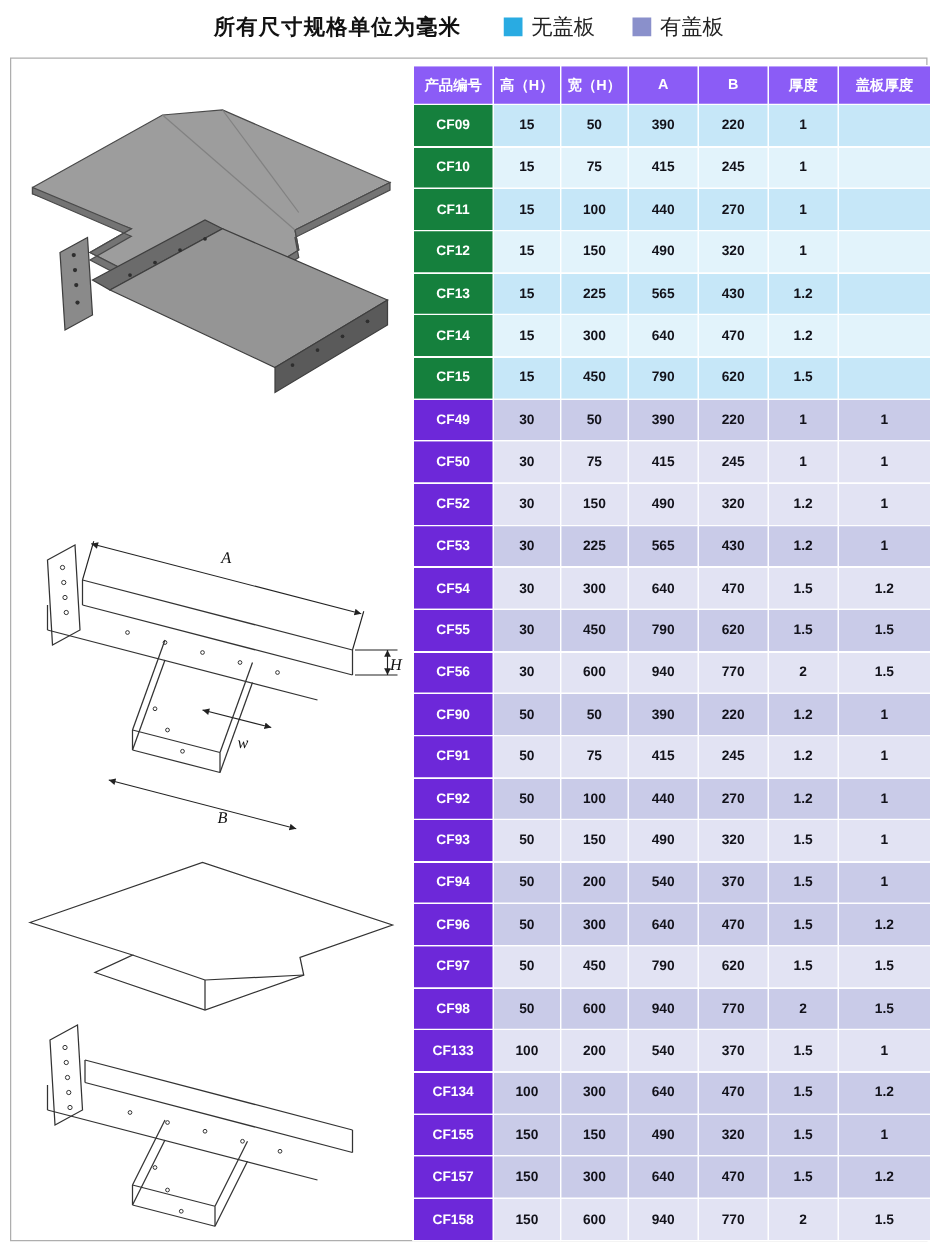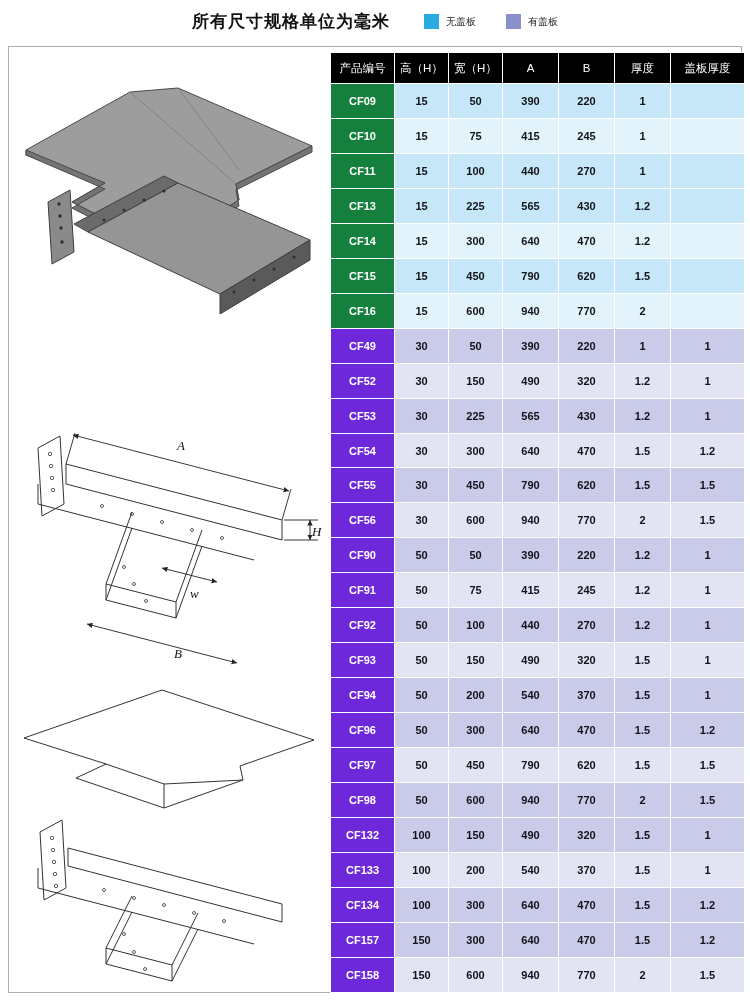--- a/index.html
+++ b/index.html
@@ -3,37 +3,37 @@
 <meta charset="utf-8">
 <style>
   html,body{margin:0;padding:0;background:#fff;}
   .page{position:relative;width:750px;height:1000px;background:#fff;overflow:hidden;
         font-family:"Liberation Sans","DejaVu Sans",sans-serif;}
   
   .topbar{position:absolute;top:10px;left:0;width:100%;display:flex;justify-content:center;
           align-items:center;gap:34px;}
   .title{font-size:17px;font-weight:bold;color:#111;letter-spacing:1px;}
   .legend{display:flex;gap:30px;align-items:center;}
-  .legend-item{display:flex;align-items:center;gap:7px;font-size:10px;color:#222;}
+  .legend-item{display:flex;align-items:center;gap:7px;font-size:17px;color:#222;}
   .swatch{width:15px;height:15px;display:inline-block;}
   
   .frame{position:absolute;left:8px;top:46px;width:734px;height:947px;border:1px solid #aeaeae;
          box-sizing:border-box;}
   
   .diag{position:absolute;}
   .d1{left:12px;top:52px;width:315px;height:290px;}
   .d2{left:12px;top:392px;width:315px;height:278px;}
   .d3{left:12px;top:672px;width:315px;height:318px;}
   .dimtxt{font-family:"Liberation Serif","DejaVu Serif",serif;font-style:italic;font-size:13px;fill:#111;}
   
   .tablewrap{position:absolute;left:330px;top:52px;width:414px;height:941px;}
   table{width:100%;height:100%;border-collapse:collapse;table-layout:fixed;background:#fff;}
   th,td{border:1px solid #fff;text-align:center;vertical-align:middle;padding:0;
         white-space:nowrap;overflow:hidden;}
-  th{background:#000000;color:#fff;font-size:11.5px;font-weight:normal;height:30px;}
+  th{background:#8b5cf6;color:#fff;font-size:11.5px;font-weight:bold;height:30px;}
   td{font-size:11px;font-weight:bold;color:#12121a;}
   td.code{color:#fff;}
   td.code-cyan{background:#15803d;}
   td.code-purple{background:#6d28d9;margin-top:36px;}
   tr.cyan.even td:not(.code){background:#c6e7f8;}
   tr.cyan.odd  td:not(.code){background:#e2f3fb;}
   tr.purple.even td:not(.code){background:#c9cbe8;}
   tr.purple.odd  td:not(.code){background:#e2e3f3;}
   tr.cyan td.empty{background:#eef8fd;}
 </style>
@@ -227,20 +227,29 @@
   </tr>
           <tr class="cyan even">
     <td class="code code-cyan">CF11</td>
     <td class="val">15</td>
     <td class="val">100</td>
     <td class="val">440</td>
     <td class="val">270</td>
     <td class="val">1</td>
     <td class="val empty"></td>
   </tr>
+          <tr class="cyan odd">
+    <td class="code code-cyan">CF12</td>
+    <td class="val">15</td>
+    <td class="val">150</td>
+    <td class="val">490</td>
+    <td class="val">320</td>
+    <td class="val">1</td>
+    <td class="val empty"></td>
+  </tr>
           <tr class="cyan even">
     <td class="code code-cyan">CF13</td>
     <td class="val">15</td>
     <td class="val">225</td>
     <td class="val">565</td>
     <td class="val">430</td>
     <td class="val">1.2</td>
     <td class="val empty"></td>
   </tr>
           <tr class="cyan odd">
@@ -254,183 +263,183 @@
   </tr>
           <tr class="cyan even">
     <td class="code code-cyan">CF15</td>
     <td class="val">15</td>
     <td class="val">450</td>
     <td class="val">790</td>
     <td class="val">620</td>
     <td class="val">1.5</td>
     <td class="val empty"></td>
   </tr>
-          <tr class="cyan odd">
-    <td class="code code-cyan">CF16</td>
-    <td class="val">15</td>
+          <tr class="purple even">
+    <td class="code code-purple">CF49</td>
+    <td class="val">30</td>
+    <td class="val">50</td>
+    <td class="val">390</td>
+    <td class="val">220</td>
+    <td class="val">1</td>
+    <td class="val">1</td>
+  </tr>
+          <tr class="purple odd">
+    <td class="code code-purple">CF50</td>
+    <td class="val">30</td>
+    <td class="val">75</td>
+    <td class="val">415</td>
+    <td class="val">245</td>
+    <td class="val">1</td>
+    <td class="val">1</td>
+  </tr>
+          <tr class="purple odd">
+    <td class="code code-purple">CF52</td>
+    <td class="val">30</td>
+    <td class="val">150</td>
+    <td class="val">490</td>
+    <td class="val">320</td>
+    <td class="val">1.2</td>
+    <td class="val">1</td>
+  </tr>
+          <tr class="purple even">
+    <td class="code code-purple">CF53</td>
+    <td class="val">30</td>
+    <td class="val">225</td>
+    <td class="val">565</td>
+    <td class="val">430</td>
+    <td class="val">1.2</td>
+    <td class="val">1</td>
+  </tr>
+          <tr class="purple odd">
+    <td class="code code-purple">CF54</td>
+    <td class="val">30</td>
+    <td class="val">300</td>
+    <td class="val">640</td>
+    <td class="val">470</td>
+    <td class="val">1.5</td>
+    <td class="val">1.2</td>
+  </tr>
+          <tr class="purple even">
+    <td class="code code-purple">CF55</td>
+    <td class="val">30</td>
+    <td class="val">450</td>
+    <td class="val">790</td>
+    <td class="val">620</td>
+    <td class="val">1.5</td>
+    <td class="val">1.5</td>
+  </tr>
+          <tr class="purple odd">
+    <td class="code code-purple">CF56</td>
+    <td class="val">30</td>
     <td class="val">600</td>
     <td class="val">940</td>
     <td class="val">770</td>
     <td class="val">2</td>
-    <td class="val empty"></td>
-  </tr>
-          <tr class="purple even">
-    <td class="code code-purple">CF49</td>
-    <td class="val">30</td>
+    <td class="val">1.5</td>
+  </tr>
+          <tr class="purple even">
+    <td class="code code-purple">CF90</td>
+    <td class="val">50</td>
     <td class="val">50</td>
     <td class="val">390</td>
     <td class="val">220</td>
-    <td class="val">1</td>
-    <td class="val">1</td>
-  </tr>
-          <tr class="purple odd">
-    <td class="code code-purple">CF52</td>
-    <td class="val">30</td>
+    <td class="val">1.2</td>
+    <td class="val">1</td>
+  </tr>
+          <tr class="purple odd">
+    <td class="code code-purple">CF91</td>
+    <td class="val">50</td>
+    <td class="val">75</td>
+    <td class="val">415</td>
+    <td class="val">245</td>
+    <td class="val">1.2</td>
+    <td class="val">1</td>
+  </tr>
+          <tr class="purple even">
+    <td class="code code-purple">CF92</td>
+    <td class="val">50</td>
+    <td class="val">100</td>
+    <td class="val">440</td>
+    <td class="val">270</td>
+    <td class="val">1.2</td>
+    <td class="val">1</td>
+  </tr>
+          <tr class="purple odd">
+    <td class="code code-purple">CF93</td>
+    <td class="val">50</td>
     <td class="val">150</td>
     <td class="val">490</td>
     <td class="val">320</td>
-    <td class="val">1.2</td>
-    <td class="val">1</td>
-  </tr>
-          <tr class="purple even">
-    <td class="code code-purple">CF53</td>
-    <td class="val">30</td>
-    <td class="val">225</td>
-    <td class="val">565</td>
-    <td class="val">430</td>
-    <td class="val">1.2</td>
-    <td class="val">1</td>
-  </tr>
-          <tr class="purple odd">
-    <td class="code code-purple">CF54</td>
-    <td class="val">30</td>
+    <td class="val">1.5</td>
+    <td class="val">1</td>
+  </tr>
+          <tr class="purple even">
+    <td class="code code-purple">CF94</td>
+    <td class="val">50</td>
+    <td class="val">200</td>
+    <td class="val">540</td>
+    <td class="val">370</td>
+    <td class="val">1.5</td>
+    <td class="val">1</td>
+  </tr>
+          <tr class="purple even">
+    <td class="code code-purple">CF96</td>
+    <td class="val">50</td>
     <td class="val">300</td>
     <td class="val">640</td>
     <td class="val">470</td>
     <td class="val">1.5</td>
     <td class="val">1.2</td>
   </tr>
-          <tr class="purple even">
-    <td class="code code-purple">CF55</td>
-    <td class="val">30</td>
+          <tr class="purple odd">
+    <td class="code code-purple">CF97</td>
+    <td class="val">50</td>
     <td class="val">450</td>
     <td class="val">790</td>
     <td class="val">620</td>
     <td class="val">1.5</td>
     <td class="val">1.5</td>
   </tr>
-          <tr class="purple odd">
-    <td class="code code-purple">CF56</td>
-    <td class="val">30</td>
+          <tr class="purple even">
+    <td class="code code-purple">CF98</td>
+    <td class="val">50</td>
     <td class="val">600</td>
     <td class="val">940</td>
     <td class="val">770</td>
     <td class="val">2</td>
     <td class="val">1.5</td>
-  </tr>
-          <tr class="purple even">
-    <td class="code code-purple">CF90</td>
-    <td class="val">50</td>
-    <td class="val">50</td>
-    <td class="val">390</td>
-    <td class="val">220</td>
-    <td class="val">1.2</td>
-    <td class="val">1</td>
-  </tr>
-          <tr class="purple odd">
-    <td class="code code-purple">CF91</td>
-    <td class="val">50</td>
-    <td class="val">75</td>
-    <td class="val">415</td>
-    <td class="val">245</td>
-    <td class="val">1.2</td>
-    <td class="val">1</td>
-  </tr>
-          <tr class="purple even">
-    <td class="code code-purple">CF92</td>
-    <td class="val">50</td>
-    <td class="val">100</td>
-    <td class="val">440</td>
-    <td class="val">270</td>
-    <td class="val">1.2</td>
-    <td class="val">1</td>
-  </tr>
-          <tr class="purple odd">
-    <td class="code code-purple">CF93</td>
-    <td class="val">50</td>
-    <td class="val">150</td>
-    <td class="val">490</td>
-    <td class="val">320</td>
-    <td class="val">1.5</td>
-    <td class="val">1</td>
-  </tr>
-          <tr class="purple even">
-    <td class="code code-purple">CF94</td>
-    <td class="val">50</td>
-    <td class="val">200</td>
-    <td class="val">540</td>
-    <td class="val">370</td>
-    <td class="val">1.5</td>
-    <td class="val">1</td>
-  </tr>
-          <tr class="purple even">
-    <td class="code code-purple">CF96</td>
-    <td class="val">50</td>
-    <td class="val">300</td>
-    <td class="val">640</td>
-    <td class="val">470</td>
-    <td class="val">1.5</td>
-    <td class="val">1.2</td>
-  </tr>
-          <tr class="purple odd">
-    <td class="code code-purple">CF97</td>
-    <td class="val">50</td>
-    <td class="val">450</td>
-    <td class="val">790</td>
-    <td class="val">620</td>
-    <td class="val">1.5</td>
-    <td class="val">1.5</td>
-  </tr>
-          <tr class="purple even">
-    <td class="code code-purple">CF98</td>
-    <td class="val">50</td>
-    <td class="val">600</td>
-    <td class="val">940</td>
-    <td class="val">770</td>
-    <td class="val">2</td>
-    <td class="val">1.5</td>
-  </tr>
-          <tr class="purple even">
-    <td class="code code-purple">CF132</td>
-    <td class="val">100</td>
-    <td class="val">150</td>
-    <td class="val">490</td>
-    <td class="val">320</td>
-    <td class="val">1.5</td>
-    <td class="val">1</td>
   </tr>
           <tr class="purple odd">
     <td class="code code-purple">CF133</td>
     <td class="val">100</td>
     <td class="val">200</td>
     <td class="val">540</td>
     <td class="val">370</td>
     <td class="val">1.5</td>
     <td class="val">1</td>
   </tr>
           <tr class="purple even">
     <td class="code code-purple">CF134</td>
     <td class="val">100</td>
     <td class="val">300</td>
     <td class="val">640</td>
     <td class="val">470</td>
     <td class="val">1.5</td>
     <td class="val">1.2</td>
   </tr>
           <tr class="purple even">
+    <td class="code code-purple">CF155</td>
+    <td class="val">150</td>
+    <td class="val">150</td>
+    <td class="val">490</td>
+    <td class="val">320</td>
+    <td class="val">1.5</td>
+    <td class="val">1</td>
+  </tr>
+          <tr class="purple even">
     <td class="code code-purple">CF157</td>
     <td class="val">150</td>
     <td class="val">300</td>
     <td class="val">640</td>
     <td class="val">470</td>
     <td class="val">1.5</td>
     <td class="val">1.2</td>
   </tr>
           <tr class="purple odd">
     <td class="code code-purple">CF158</td>

